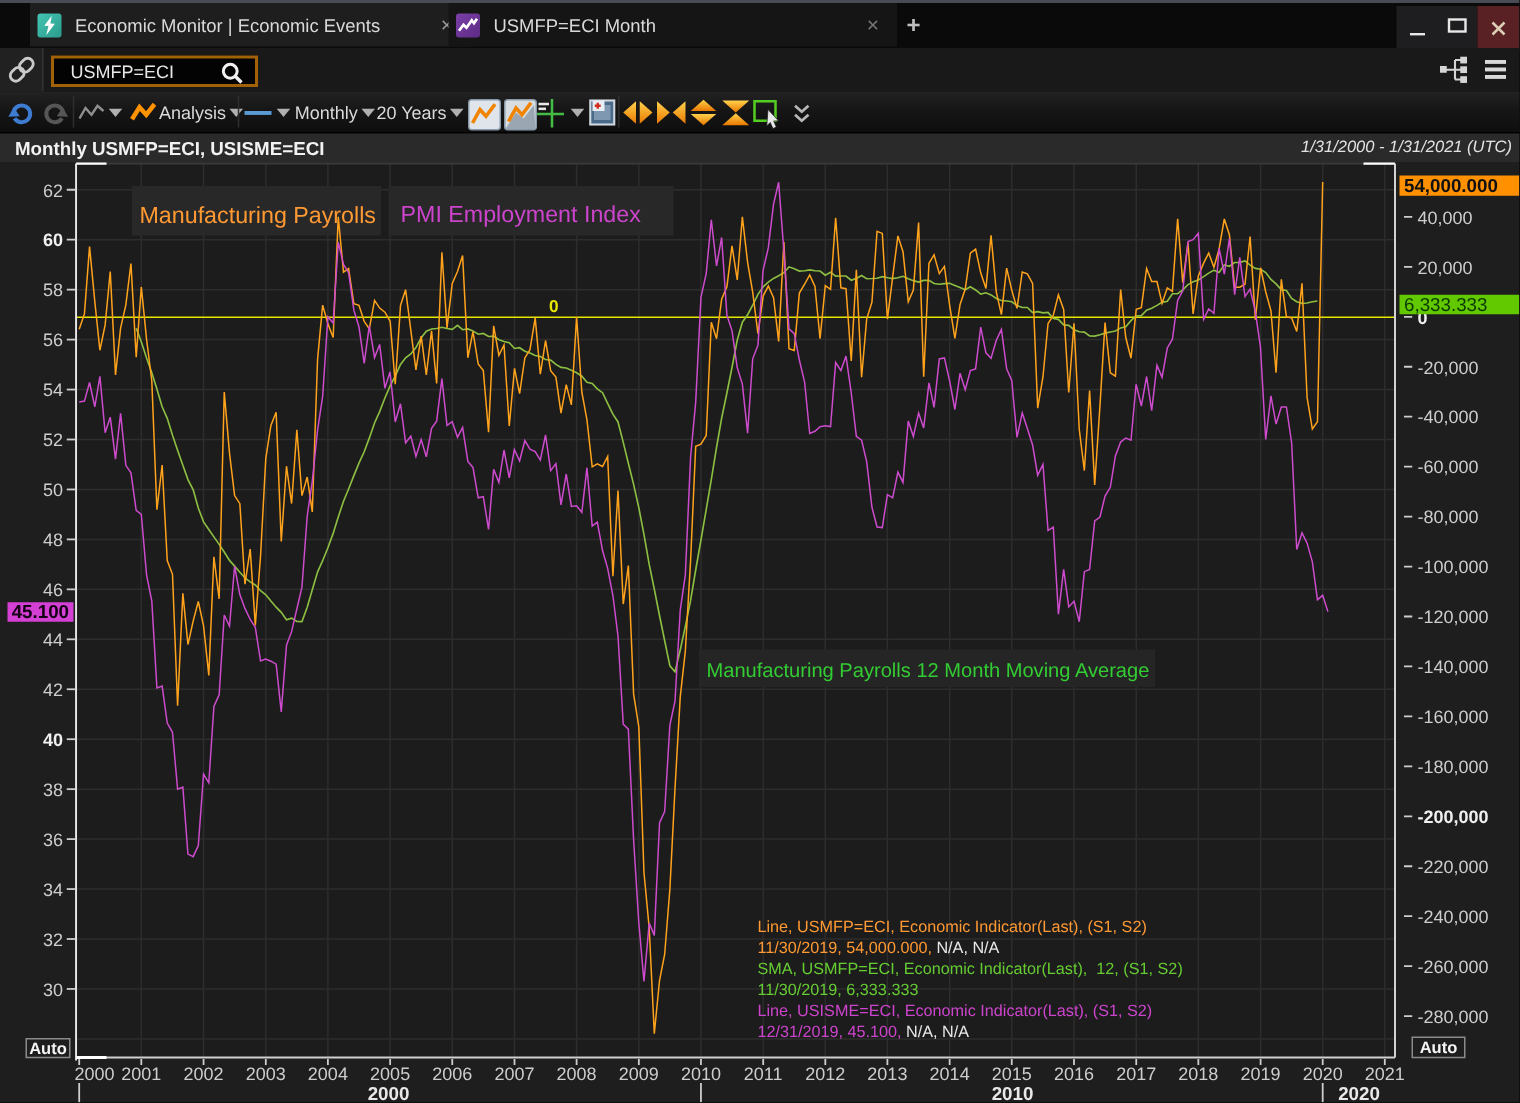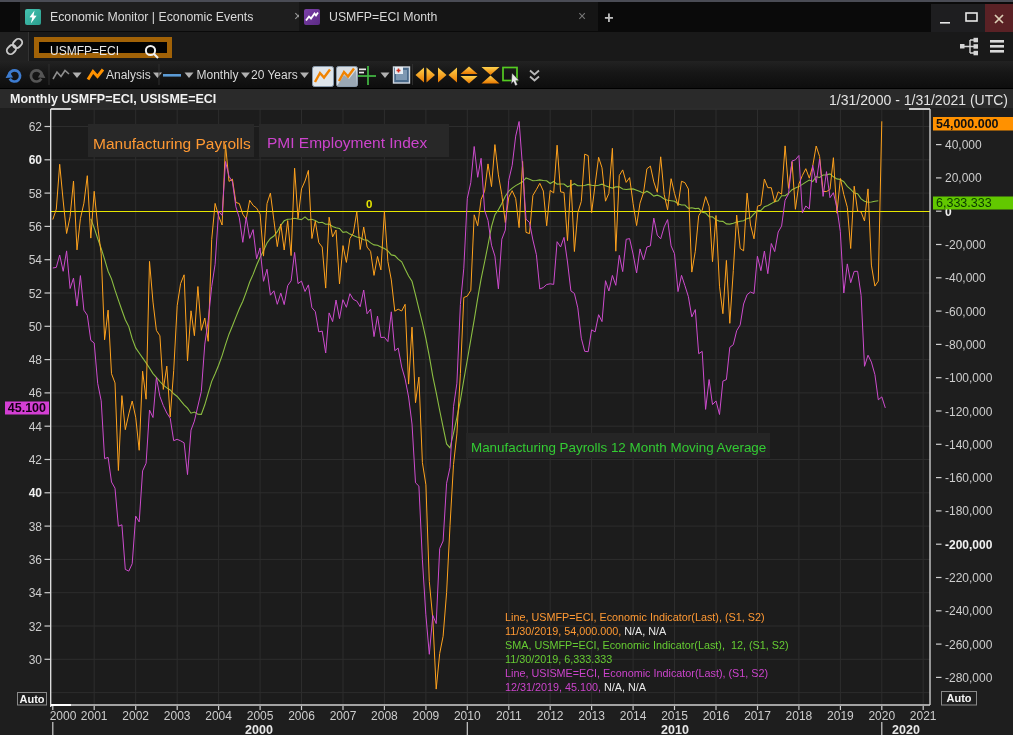--- a/index.html
+++ b/index.html
@@ -18,29 +18,29 @@
 .tabtxt { color:#d9d9d9; font-size:12.3px; margin-left:9px; white-space:nowrap; }
 .tabx { position:absolute; right:9px; top:7px; width:14px; height:14px; color:#9a9a9a;
   font-size:14px; line-height:14px; text-align:center; }
 #plusbtn { left:601px; top:8px; width:16px; height:16px; color:#c0c0c0; font-size:16px;
   line-height:15px; text-align:center; font-weight:bold; }
 #winbtns { left:931px; top:2px; width:54px; height:30px; background:#1e1e20; }
 #closebtn { left:985px; top:2px; width:28px; height:30px; background:#5a2125; }
 
 #searchrow { left:0; top:32px; width:1013px; height:29px; background:#191919; }
 #linkcell { left:0; top:32px; width:29px; height:29px; background:#212121; border-right:1px solid #333; }
-#searchbox { left:34px; top:37px; width:138px; height:21px; background:#030303; border:5px solid #a16207;
+#searchbox { left:34px; top:37px; width:138px; height:21px; background:#030303; border:2px solid #a16207;
   color:#e8e8e8; font-size:12px; line-height:19px; padding-left:11px; }
 
 #toolbar { left:0; top:61px; width:1013px; height:28px;
   background:linear-gradient(#222 0%, #161616 45%, #0e0e0e 100%); border-bottom:1px solid #000; }
 
 #titlerow { left:0; top:89px; width:1013px; height:19px; background:#2a2a2a; }
 #titletxt { left:10px; top:91.5px; color:#f2f2f2; font-size:12.5px; font-weight:bold; }
-#daterange { right:5px; top:92px; color:#e3e3e3; font-size:14px; }
+#daterange { right:5px; top:92px; color:#e3e3e3; font-size:11px;font-style:italic; }
 </style>
 </head>
 <body>
 <div id="app">
 <div class="abs" id="topstrip"></div>
 <div class="abs" id="tabbar">
   <div class="tab" id="tab1">
     <div class="tabicon" style="background:linear-gradient(135deg,#45c4b2,#2b9d8d);">
       <svg width="16" height="16" viewBox="0 0 16 16" style="position:absolute;left:0;top:0;">
         <path d="M9.5 1.5 L4.5 8.2 L7.3 8.4 L5.8 14.5 L11.6 6.8 L8.6 6.6 Z" fill="#fff"></path>

